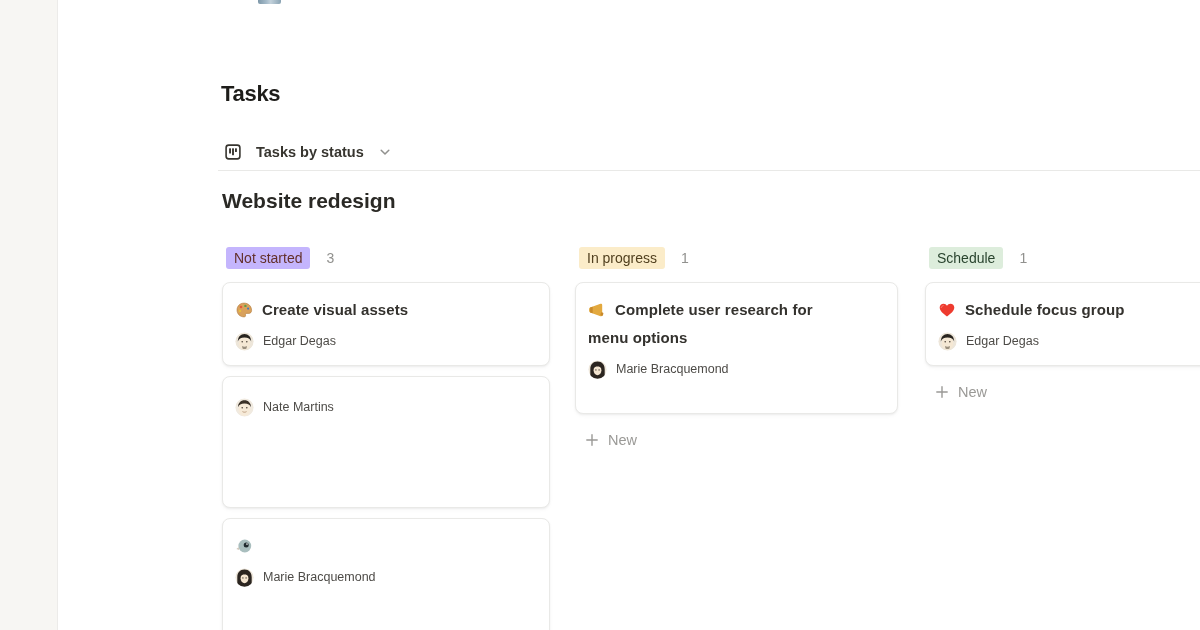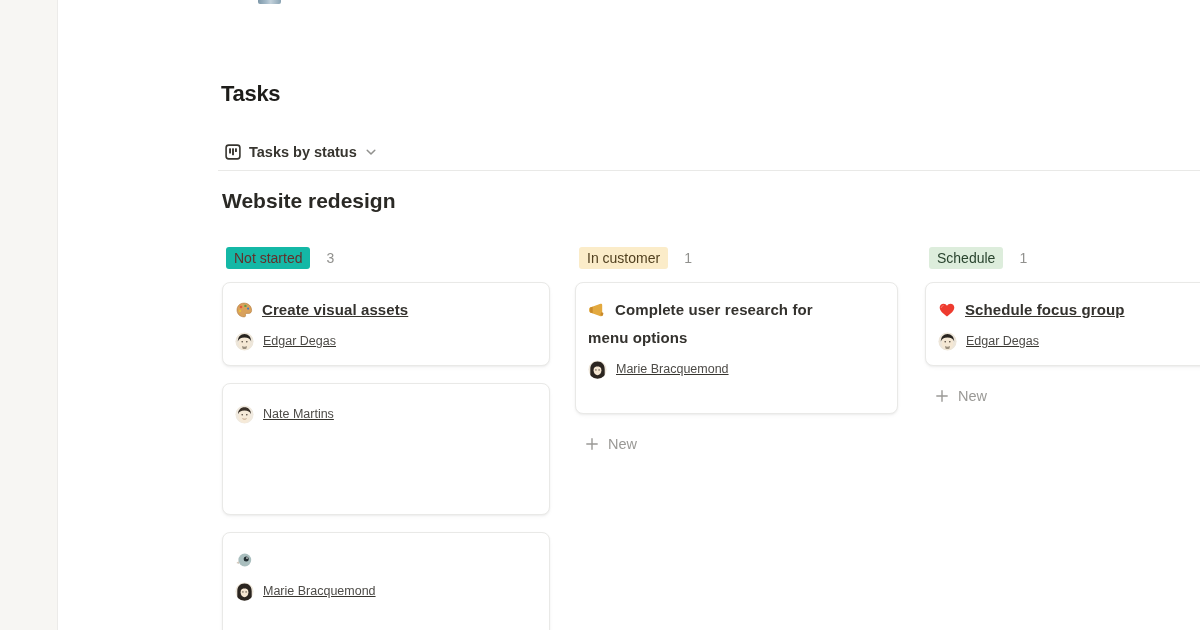--- a/index.html
+++ b/index.html
@@ -18,21 +18,21 @@
     background:linear-gradient(90deg,#7e98a9,#a3b9c8 35%,#c2d1db 55%,#8aa3b3);
     border-radius:0 0 2px 2px;
   }
   .page-title {
     position:absolute; left:221px; top:81px;
     font-size:22px; font-weight:700; letter-spacing:-0.3px; color:#1E1D1A;
     cursor:text;
   }
   .view-switcher {
     position:absolute; left:225px; top:139px; height:25px;
-    display:flex; align-items:center; gap:8px; cursor:pointer;
+    display:flex; align-items:center; gap:15px; cursor:pointer;
   }
   .view-switcher .label { font-size:14.5px; font-weight:700; color:#37352F; }
   .view-switcher svg { display:block; }
   .divider {
     position:absolute; left:218px; top:170px; width:982px; height:1px;
     background:#E9E9E7;
   }
   .board-title {
     position:absolute; left:222px; top:189px;
     font-size:21px; font-weight:700; color:#2A2925; cursor:text;
@@ -46,24 +46,23 @@
     margin-left:4px; margin-bottom:12px;
   }
   .status-badge {
     display:inline-flex; align-items:center; height:22px;
     padding:0 8px; border-radius:3px; font-size:14px; cursor:pointer;
     white-space:nowrap;
   }
   .col-count { margin-left:16px; font-size:14px; color:#91918E; }
   .card {
     background:#fff; border:1px solid #E9E9E7; border-radius:8px;
-    padding:13px 12px; margin-bottom:17px; cursor:pointer;
+    padding:13px 12px; margin-bottom:10px; cursor:pointer;
     box-shadow:0 1px 2px rgba(15,15,15,0.05), 0 2px 4px rgba(15,15,15,0.03);
     overflow:hidden;
-    text-decoration:underline;
   }
   .card--1line { height:84px; }
   .card--2line { height:132px; }
   .card-title {
     font-size:15px; line-height:28px; font-weight:600; color:#34322E;
     letter-spacing:0.1px;
   }
   .card-icon {
     display:inline-block; vertical-align:-4px; margin-right:9px;
     width:18px; height:18px;
@@ -109,21 +108,21 @@
     </svg>
   </span>
 </div>
 
 <div class="divider" style="background-color: rgb(233, 233, 231);"></div>
 
 <h2 class="board-title">Website redesign</h2>
 
 <div class="column col-1">
   <div class="col-header">
-    <span class="status-badge" style="background-color: #14b8a6; color: rgb(99, 48, 43);">Not started</span>
+    <span class="status-badge" style="background-color: #c4b5fd; color: rgb(99, 48, 43);">Not started</span>
     <span class="col-count">3</span>
   </div>
 
   <div class="card card--1line">
     <div class="card-title">
       <span class="card-icon">
         <svg width="18" height="18" viewBox="0 0 18 18">
           <path d="M9 2.1C5 2.1 2 5.1 2 9c0 3.9 3 6.9 7 6.9 1.3 0 1.8-.8 1.5-1.7-.3-1 .2-1.8 1.3-1.8h2.1c1.6 0 2.7-1.3 2.7-3C16.6 5.1 13.2 2.1 9 2.1z" fill="#D9A15C" stroke="#B07A3C" stroke-width="0.6"></path>
           <circle cx="6" cy="6" r="1.3" fill="#E4593B"></circle>
           <circle cx="10.4" cy="4.9" r="1.2" fill="#5B9E48"></circle>
@@ -217,21 +216,21 @@
       <svg width="14" height="14" viewBox="0 0 14 14">
         <path d="M7 1.8v10.4M1.8 7h10.4" stroke="#9A9996" stroke-width="1.4" stroke-linecap="round"></path>
       </svg>
     </span>
     <span>New</span>
   </div>
 </div>
 
 <div class="column col-2">
   <div class="col-header">
-    <span class="status-badge" style="background-color: rgb(251, 236, 201); color: rgb(81, 64, 31);">In customer</span>
+    <span class="status-badge" style="background-color: rgb(251, 236, 201); color: rgb(81, 64, 31);">In progress</span>
     <span class="col-count">1</span>
   </div>
 
   <div class="card card--2line">
     <div class="card-title">
       <span class="ttl-research">
         <span class="card-icon">
           <svg width="18" height="18" viewBox="0 0 18 18">
             <path d="M2.1 6.6l10.4-3.8c.8-.3 1.7.3 1.7 1.2v10c0 .9-.9 1.5-1.7 1.2L2.1 11.4c-.6-.2-1-.8-1-1.4V8c0-.6.4-1.2 1-1.4z" fill="#E3A93F"></path>
             <path d="M2.1 6.6v4.8l2.6.9V5.7z" fill="#C98A2B"></path>

